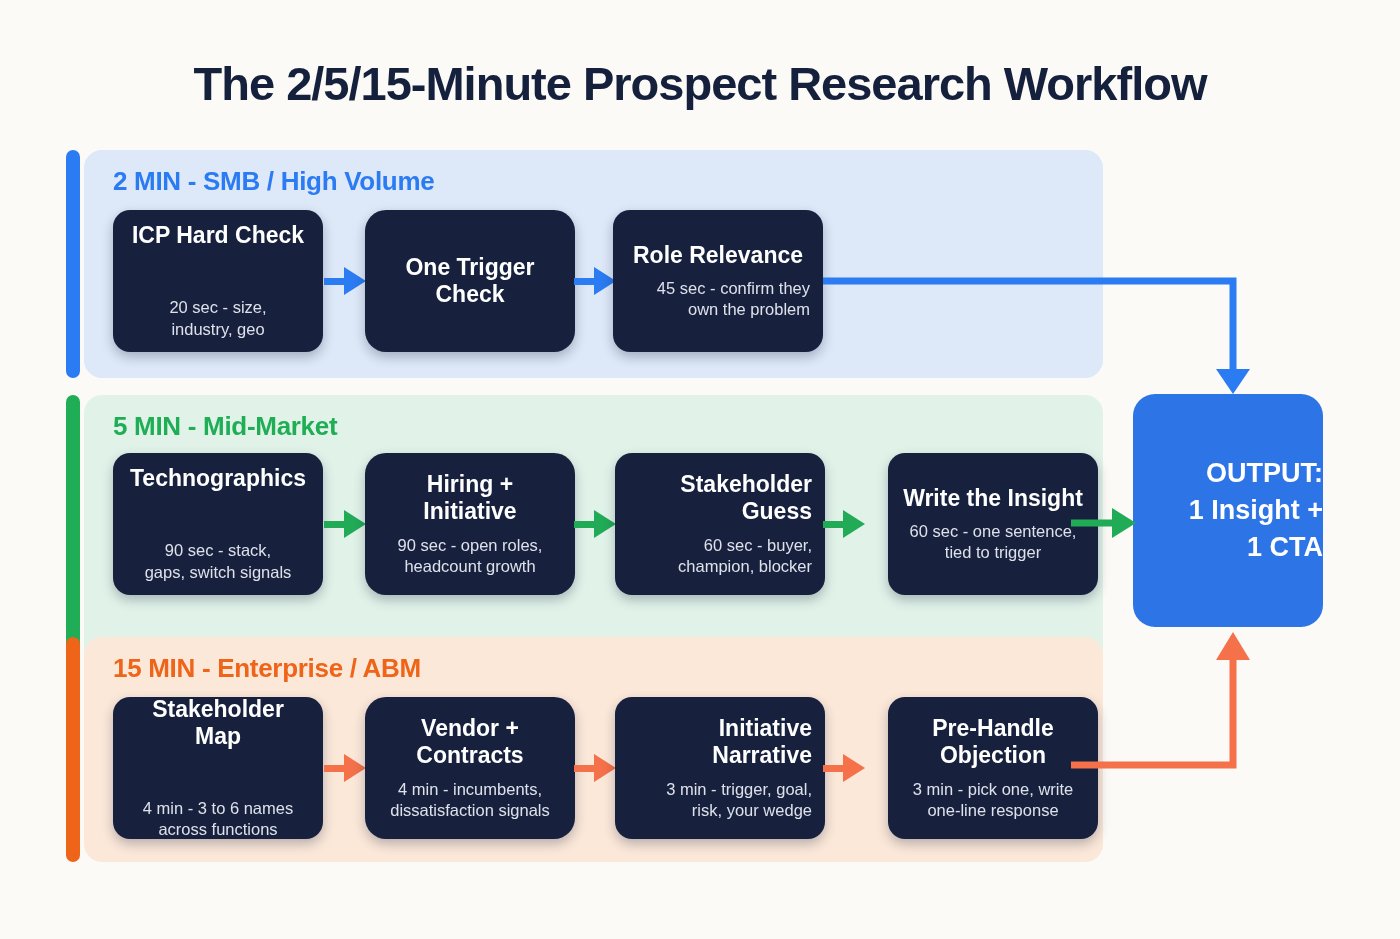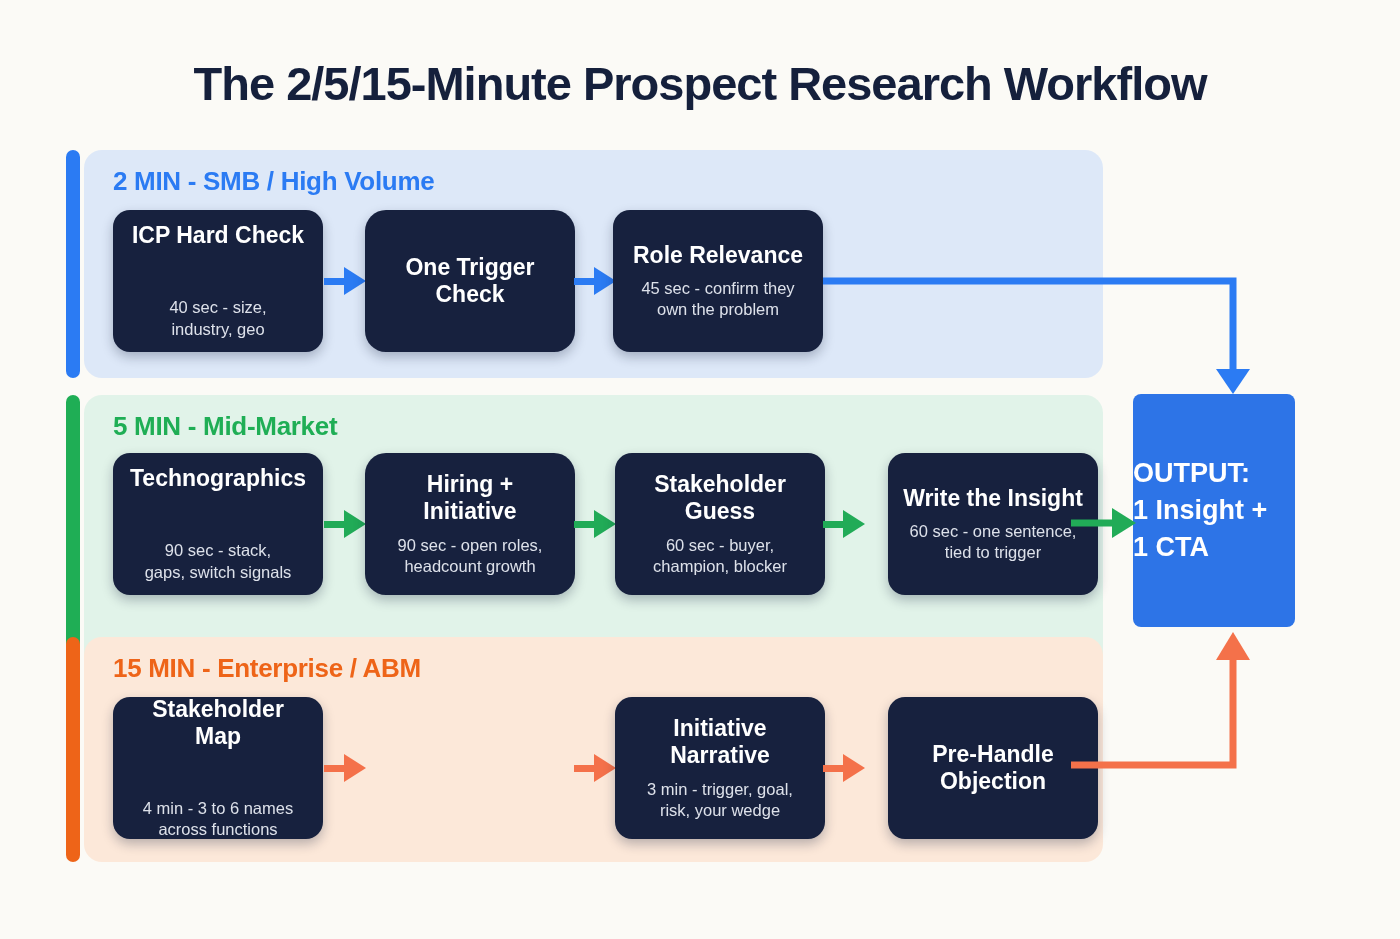--- a/index.html
+++ b/index.html
@@ -32,21 +32,21 @@
   .band-ent .band-header{color:var(--band-ent-accent,#ee6418);}
   
   .step{
     position:absolute;width:210px;height:142px;top:60px;box-sizing:border-box;
     background:var(--box-bg,#17213e);border-radius:17px;
     display:flex;flex-direction:column;justify-content:center;align-items:center;
     text-align:center;padding:6px 13px;
     box-shadow:0 5px 12px rgba(16,26,54,0.28);
   }
   .band-mid .step{top:58px;}
-  .s1{left:47px;gap:39px;}.s2{left:299px;border-radius:21px;}.s3{left:549px;}.s4{left:798px;margin-left:24px;}
+  .s1{left:47px;gap:39px;}.s2{left:299px;border-radius:21px;}.s3{left:549px;text-align:right;}.s4{left:798px;margin-left:24px;}
   .band-smb .s3{left:547px;}
   .step-title{
     color:var(--box-title-text,#ffffff);font-size:23px;font-weight:700;
     line-height:1.18;text-wrap:balance;
   }
   .step-detail{
     color:var(--box-detail-text,#dde1ea);font-size:16.5px;font-weight:400;
     line-height:1.28;margin-top:9px;text-wrap:balance;
   }
   
@@ -56,42 +56,42 @@
   .gap-arrow .shaft{width:20px;height:7px;}
   .gap-arrow .head{width:0;height:0;border-top:14px solid transparent;border-bottom:14px solid transparent;border-left-width:22px;border-left-style:solid;}
   .band-smb .shaft{background:var(--arrow-smb,#2b7bf3);}
   .band-smb .head{border-left-color:var(--arrow-smb,#2b7bf3);}
   .band-mid .shaft{background:var(--arrow-mid,#21ab57);}
   .band-mid .head{border-left-color:var(--arrow-mid,#21ab57);}
   .band-ent .shaft{background:var(--arrow-ent,#f4714a);}
   .band-ent .head{border-left-color:var(--arrow-ent,#f4714a);}
   
   .output-box{
-    position:absolute;left:1133px;top:394px;width:162px;height:233px;box-sizing:border-box;
-    background:var(--output-bg,#2d74e7);border-radius:8px;
-    display:flex;flex-direction:column;justify-content:center;align-items:flex-start;
+    position:absolute;left:1133px;top:394px;width:190px;height:233px;box-sizing:border-box;
+    background:var(--output-bg,#2d74e7);border-radius:22px;
+    display:flex;flex-direction:column;justify-content:center;align-items:flex-end;
     text-align:center;color:var(--output-text,#ffffff);
     font-size:27px;font-weight:700;line-height:1.38;
   }
   
   .connectors{position:absolute;left:0;top:0;width:1400px;height:939px;pointer-events:none;}
 </style>
 </head>
 <body>
 
 <h1 class="page-title">The 2/5/15-Minute Prospect Research Workflow</h1>
 
 <section class="band band-smb">
   <div class="band-accent"></div>
   <div class="band-bg"></div>
   <div class="band-header">2 MIN - SMB / High Volume</div>
 
   <div class="step s1">
     <div class="step-title">ICP Hard Check</div>
-    <div class="step-detail">40 sec - size, industry, geo</div>
+    <div class="step-detail">20 sec - size, industry, geo</div>
   </div>
   <div class="gap-arrow a1">
       <div class="shaft"></div>
       <div class="head"></div>
     </div>
   <div class="step s2">
     <div class="step-title">One Trigger Check</div>
   </div>
   <div class="gap-arrow a2">
       <div class="shaft"></div>
@@ -144,34 +144,39 @@
   <div class="band-header">15 MIN - Enterprise / ABM</div>
 
   <div class="step s1">
     <div class="step-title">Stakeholder Map</div>
     <div class="step-detail">4 min - 3 to 6 names across functions</div>
   </div>
   <div class="gap-arrow a1">
       <div class="shaft"></div>
       <div class="head"></div>
     </div>
+  <div class="step s2">
+    <div class="step-title">Vendor + Contracts</div>
+    <div class="step-detail">4 min - incumbents, dissatisfaction signals</div>
+  </div>
   <div class="gap-arrow a2">
       <div class="shaft"></div>
       <div class="head"></div>
     </div>
   <div class="step s3">
     <div class="step-title">Initiative Narrative</div>
     <div class="step-detail">3 min - trigger, goal, risk, your wedge</div>
   </div>
   <div class="gap-arrow a3">
       <div class="shaft"></div>
       <div class="head"></div>
     </div>
   <div class="step s4">
     <div class="step-title">Pre-Handle Objection</div>
+    <div class="step-detail">3 min - pick one, write one-line response</div>
   </div>
 </section>
 
 <div class="output-box">
   <span>OUTPUT:</span>
   <span>1 Insight +</span>
   <span>1 CTA</span>
 </div>
 
 <svg class="connectors" viewBox="0 0 1400 939">

